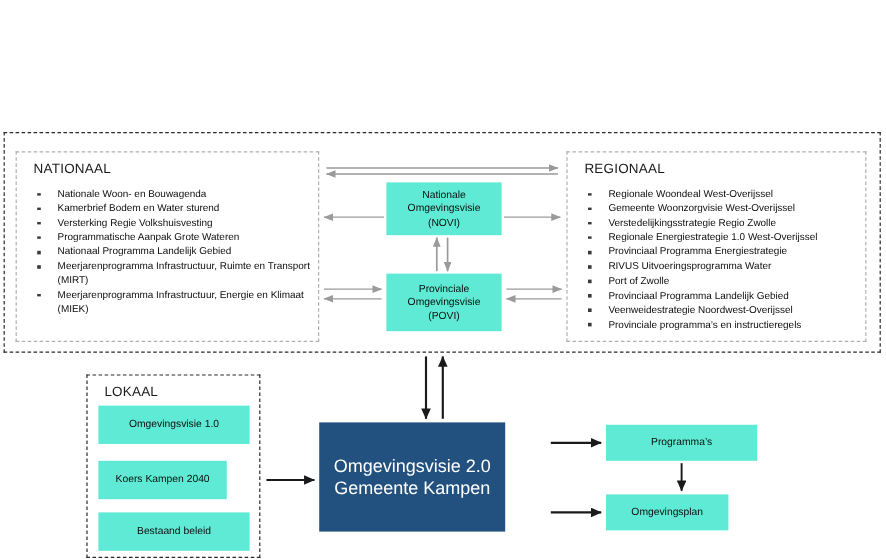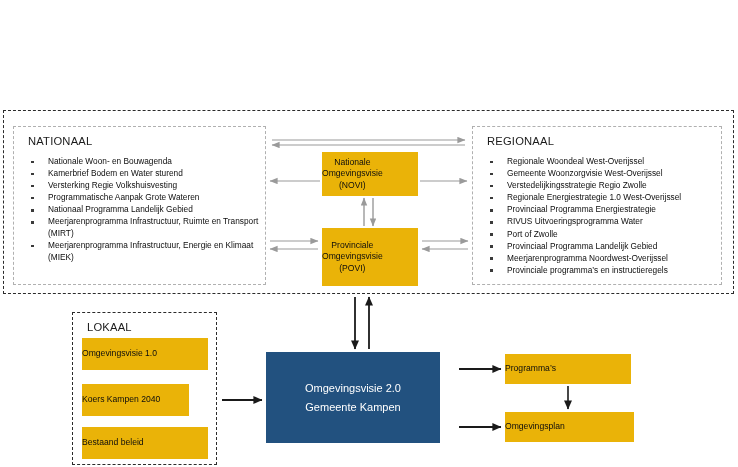--- a/index.html
+++ b/index.html
@@ -91,40 +91,41 @@
     left: 9px;
     top: 4.6px;
     width: 2.6px;
     height: 2.6px;
     background: #3a3a3a;
   }
 
   
   .box-light {
     position: absolute;
-    background: #eab308;
+    background: #5eead4;
     box-sizing: border-box;
     display: flex;
     align-items: center;
+    justify-content: center;
     text-align: center;
     color: #0d0d0d;
     font-size: 8.6px;
     line-height: 11.5px;
   }
   .box-novi {
     left: 322px;
     top: 152px;
     width: 96px;
     height: 44px;
   }
   .box-povi {
     left: 322px;
     top: 228px;
     width: 96px;
-    height: 58px;
+    height: 48px;
   }
   .box-ov10 {
     left: 82px;
     top: 338px;
     width: 126px;
     height: 32px;
   }
   .box-koers {
     left: 82px;
     top: 384px;
@@ -139,38 +140,38 @@
   }
   .box-programmas {
     left: 505px;
     top: 354px;
     width: 126px;
     height: 30px;
   }
   .box-omgevingsplan {
     left: 505px;
     top: 412px;
-    width: 129px;
+    width: 102px;
     height: 30px;
   }
 
   .box-dark {
     position: absolute;
     left: 266px;
     top: 352px;
-    width: 174px;
+    width: 155px;
     height: 91px;
     background: #22517f;
     color: #ffffff;
     box-sizing: border-box;
     display: flex;
     align-items: center;
     justify-content: center;
     text-align: center;
-    font-size: 11px;
+    font-size: 15px;
     line-height: 19px;
   }
 
   
   #arrows {
     position: absolute;
     left: 0;
     top: 0;
     width: 738px;
     height: 467px;
@@ -201,21 +202,21 @@
     <div class="panel-title">REGIONAAL</div>
     <ul class="panel-list">
       <li>Regionale Woondeal West-Overijssel</li>
       <li>Gemeente Woonzorgvisie West-Overijssel</li>
       <li>Verstedelijkingsstrategie Regio Zwolle</li>
       <li>Regionale Energiestrategie 1.0 West-Overijssel</li>
       <li>Provinciaal Programma Energiestrategie</li>
       <li>RIVUS Uitvoeringsprogramma Water</li>
       <li>Port of Zwolle</li>
       <li>Provinciaal Programma Landelijk Gebied</li>
-      <li>Meerjarenprogramma Noordwest-Overijssel</li>
+      <li>Veenweidestrategie Noordwest-Overijssel</li>
       <li>Provinciale programma’s en instructieregels</li>
     </ul>
   </div>
 
   <div class="box-light box-novi">
     <div>
       <div>Nationale</div>
       <div>Omgevingsvisie</div>
       <div>(NOVI)</div>
     </div>

